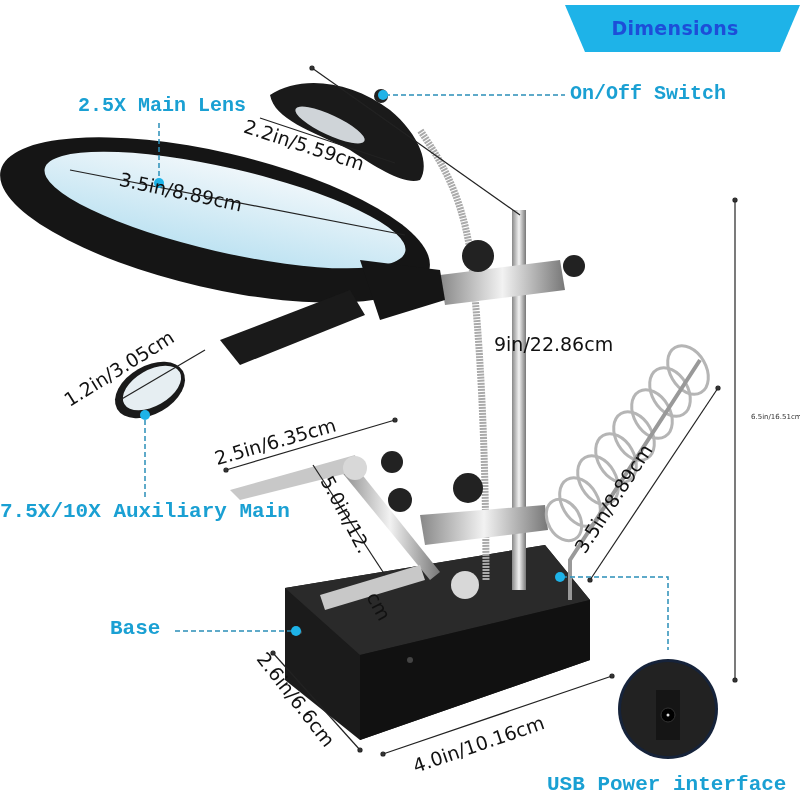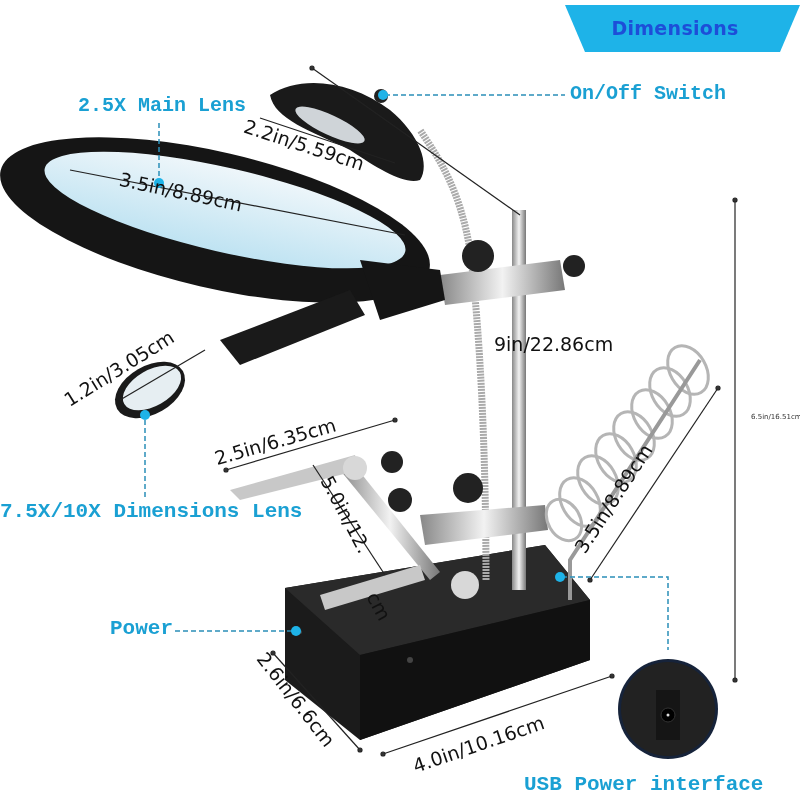--- a/index.html
+++ b/index.html
@@ -132,23 +132,23 @@
     <circle cx="159" cy="183" r="5"></circle>
     <circle cx="383" cy="95" r="5"></circle>
     <circle cx="145" cy="415" r="5"></circle>
     <circle cx="296" cy="631" r="5"></circle>
     <circle cx="560" cy="577" r="5"></circle>
   </g>
 </svg>
 
 <div class="abs callout" style="left:78px;top:94px;font-size:20px;">2.5X Main Lens</div>
 <div class="abs callout" style="left:570px;top:82px;font-size:20px;">On/Off Switch</div>
-<div class="abs callout" style="left:0px;top:500px;font-size:21px;">7.5X/10X Dimensions Lens</div>
-<div class="abs callout" style="left:110px;top:617px;font-size:21px;">Power</div>
-<div class="abs callout" style="left:524px;top:773px;font-size:21px;">USB Power interface</div>
+<div class="abs callout" style="left:0px;top:500px;font-size:21px;">7.5X/10X Auxiliary Main</div>
+<div class="abs callout" style="left:110px;top:617px;font-size:21px;">Base</div>
+<div class="abs callout" style="left:547px;top:773px;font-size:21px;">USB Power interface</div>
 
 <div class="abs dim" style="left:248px;top:115px;transform:rotate(18deg);">2.2in/5.59cm</div>
 <div class="abs dim" style="left:122px;top:168px;transform:rotate(12deg);">3.5in/8.89cm</div>
 <div class="abs dim" style="left:60px;top:392px;transform:rotate(-32deg);">1.2in/3.05cm</div>
 <div class="abs dim" style="left:494px;top:333px;">9in/22.86cm</div>
 <div class="abs dim" style="left:212px;top:448px;transform:rotate(-16deg);">2.5in/6.35cm</div>
 <div class="abs dim" style="left:336px;top:472px;transform:rotate(62deg);">5.0in/12.</div>
 <div class="abs dim" style="left:382px;top:588px;transform:rotate(62deg);">cm</div>
 <div class="abs dim" style="left:570px;top:545px;transform:rotate(-57deg);">3.5in/8.89cm</div>
 <div class="abs dim-small" style="left:740px;top:413px;padding-left:11px;">6.5in/16.51cm</div>

